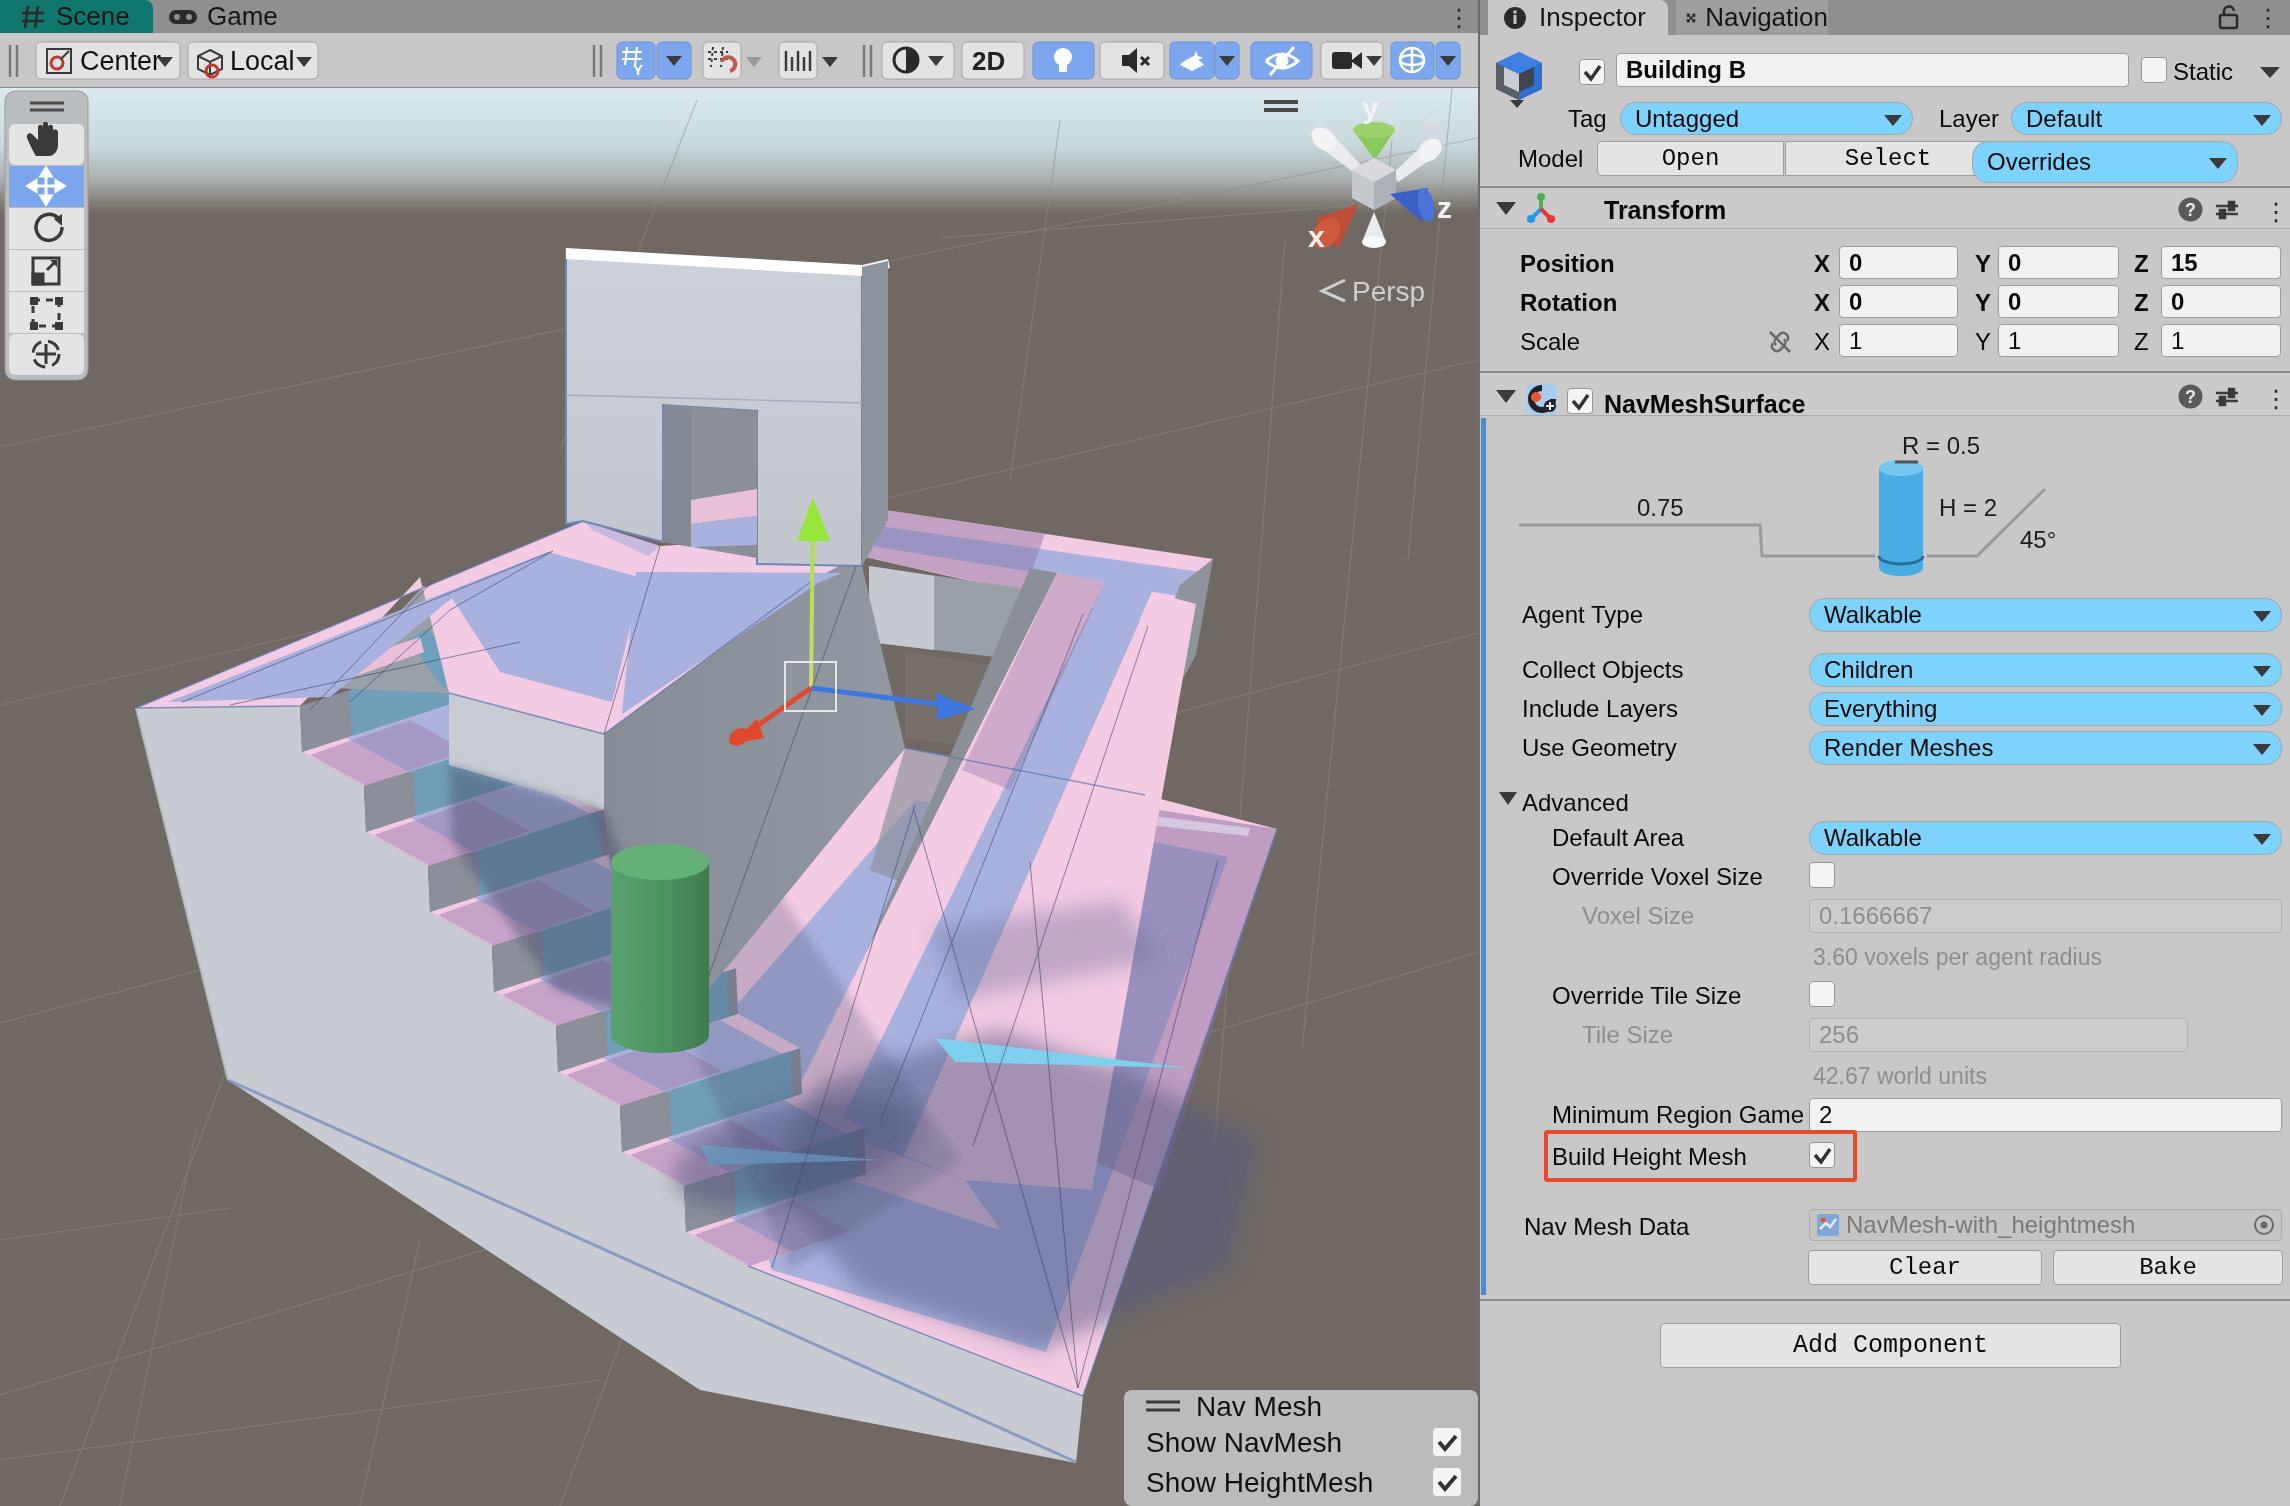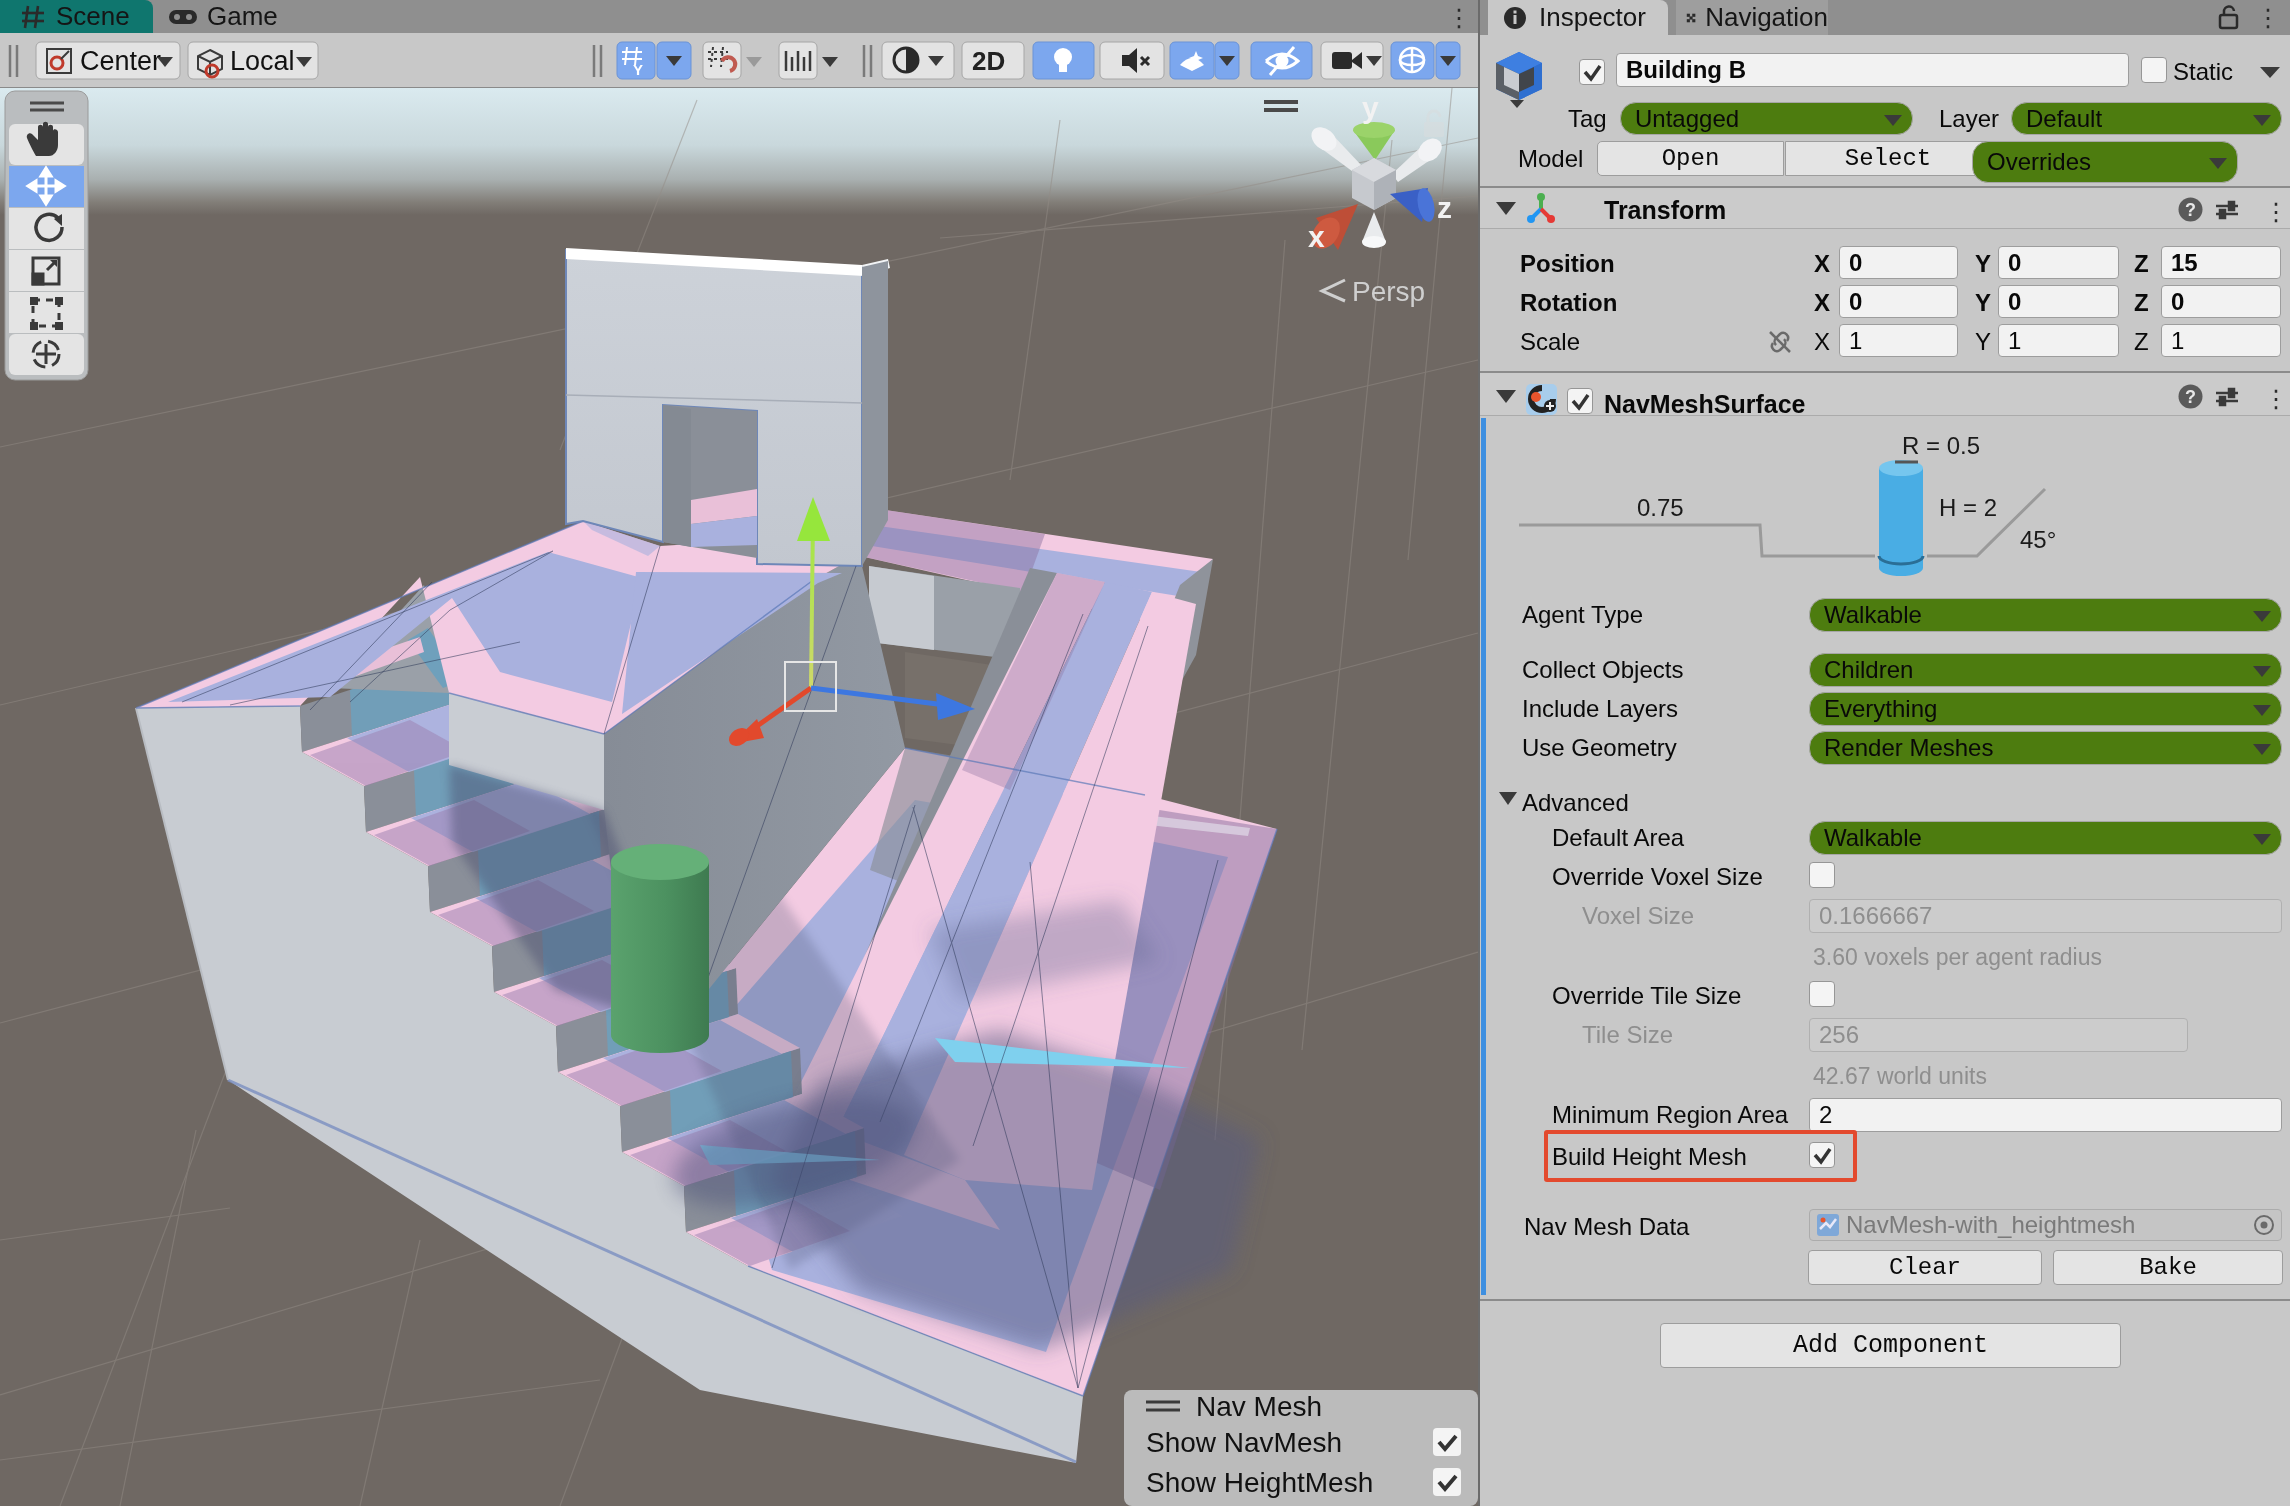--- a/index.html
+++ b/index.html
@@ -11,21 +11,21 @@
   .tab{height:33px;display:flex;align-items:center;font-size:26px;color:#151515;}
   #inspector{left:1480px;top:0;width:810px;height:1506px;background:#C8C8C8;}
   #itabstrip{left:1480px;top:0;width:810px;height:35px;background:#8F8F8F;}
   .ilabel{position:absolute;font-size:24px;color:#090909;white-space:nowrap;}
   .gray{color:#8E8E8E;}
   .bold{font-weight:bold;}
   .field{position:absolute;background:#F2F2F2;border:1px solid #9D9D9D;border-radius:4px;
      box-sizing:border-box;font-size:24px;color:#090909;padding-left:9px;display:flex;align-items:center;}
   .dfield{position:absolute;background:#CCCCCC;border:1px solid #B0B0B0;border-radius:4px;
      box-sizing:border-box;font-size:24px;color:#8E8E8E;padding-left:9px;display:flex;align-items:center;}
-  .drop{position:absolute;background:#4d7c0f;border:1px solid #A6A6A6;border-radius:16px;
+  .drop{position:absolute;background:#7dd3fc;border:1px solid #A6A6A6;border-radius:16px;
      box-sizing:border-box;font-size:24px;color:#090909;padding-left:14px;display:flex;align-items:center;}
   .drop:after{content:"";position:absolute;right:10px;top:50%;margin-top:-4px;
      border-left:9px solid transparent;border-right:9px solid transparent;border-top:11px solid #3A3A3A;}
   .pbtn{position:absolute;background:#E4E4E4;border:1px solid #9D9D9D;border-radius:4px;
      box-sizing:border-box;font-size:24px;color:#090909;display:flex;align-items:center;justify-content:center;font-family:Liberation Mono, monospace;}
   .chk{position:absolute;width:26px;height:26px;background:#F4F4F4;border:1px solid #969696;border-radius:4px;box-sizing:border-box;}
   .sep{position:absolute;left:1480px;width:810px;height:2px;background:#8B8B8B;}
   .hdr{position:absolute;left:1480px;width:810px;background:#CBCBCB;}
 </style>
 </head>
@@ -641,21 +641,21 @@
   <div class="ilabel" style="left:1552px;top:863px">Override Voxel Size</div>
   <div class="chk" style="left:1809px;top:862px"></div>
   <div class="ilabel gray" style="left:1582px;top:902px">Voxel Size</div>
   <div class="dfield" style="left:1809px;top:899px;width:473px;height:34px">0.1666667</div>
   <div class="ilabel gray" style="left:1813px;top:944px;font-size:23px">3.60 voxels per agent radius</div>
   <div class="ilabel" style="left:1552px;top:982px">Override Tile Size</div>
   <div class="chk" style="left:1809px;top:981px"></div>
   <div class="ilabel gray" style="left:1582px;top:1021px">Tile Size</div>
   <div class="dfield" style="left:1809px;top:1018px;width:379px;height:34px">256</div>
   <div class="ilabel gray" style="left:1813px;top:1063px;font-size:23px">42.67 world units</div>
-  <div class="ilabel" style="left:1552px;top:1101px">Minimum Region Area</div>
+  <div class="ilabel" style="left:1552px;top:1101px">Minimum Region Game</div>
   <div class="field" style="left:1809px;top:1098px;width:473px;height:34px">2</div>
   <div class="ilabel" style="left:1552px;top:1143px">Build Height Mesh</div>
   <div class="chk" style="left:1809px;top:1142px"></div>
   <svg class="abs" style="left:1811px;top:1144px" width="22" height="22">
       <path d="M4,11 l6,7 l9,-13" stroke="#333" stroke-width="3.5" fill="none"></path>
     </svg>
   <div class="abs" style="left:1544px;top:1130px;width:313px;height:52px;border:4px solid #E34A2E;border-radius:3px;box-sizing:border-box"></div>
   <div class="ilabel" style="left:1524px;top:1213px">Nav Mesh Data</div>
   <div class="abs" style="left:1809px;top:1209px;width:473px;height:32px;background:#C5C5C5;border:1px solid #ACACAC;border-radius:4px;box-sizing:border-box;display:flex;align-items:center">
     <svg width="24" height="24" viewBox="0 0 24 24" style="margin:0 6px 0 6px">

